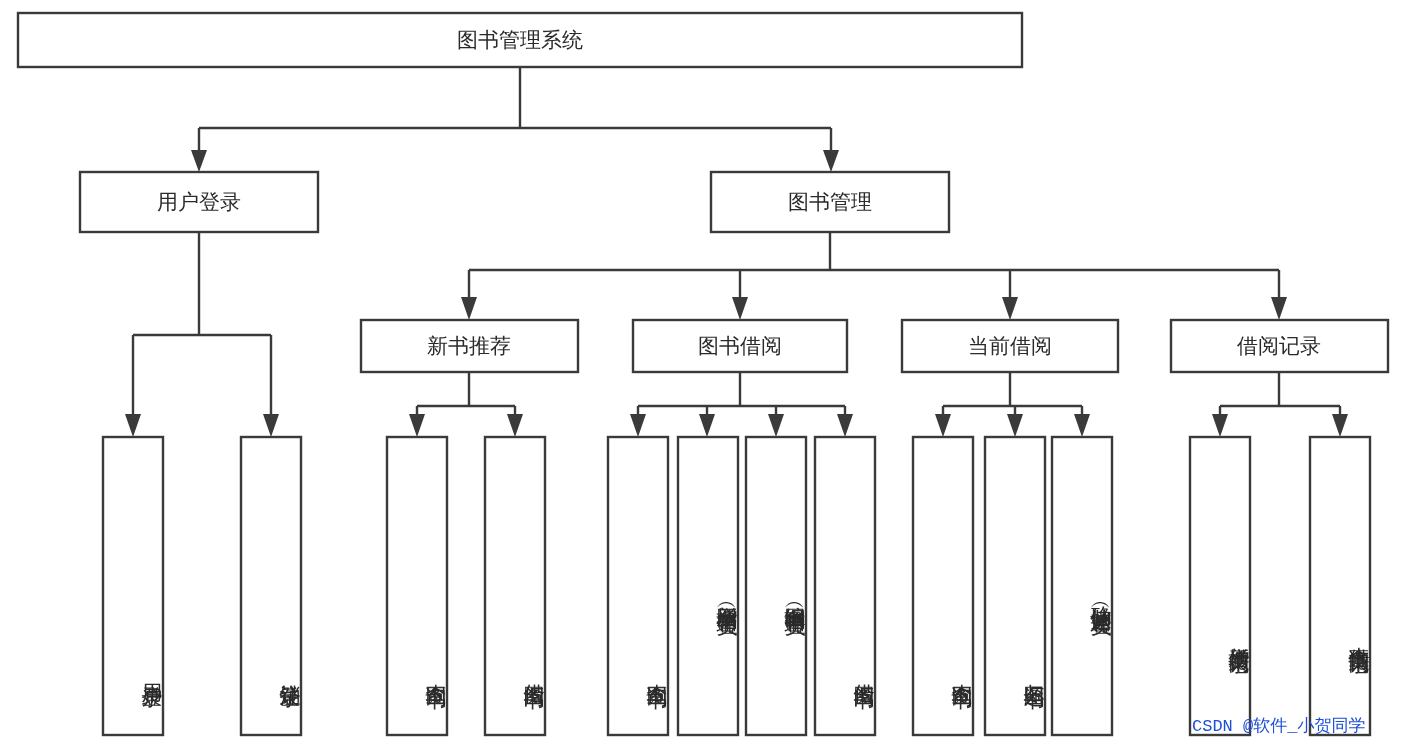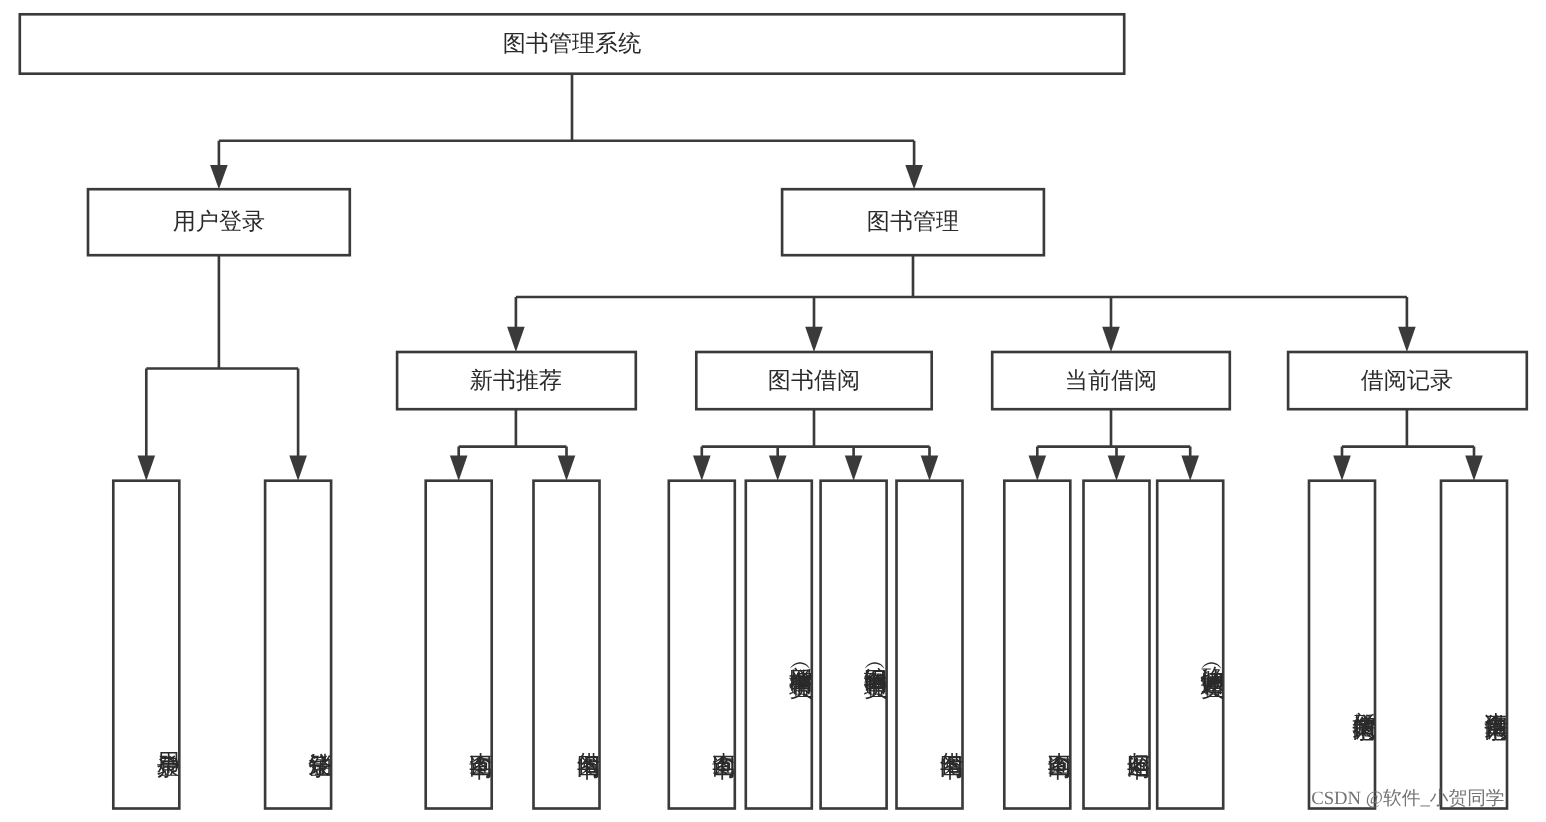--- a/index.html
+++ b/index.html
@@ -59,23 +59,23 @@
     text-orientation: upright;
     letter-spacing: 0.07em;
     white-space: nowrap;
     display: flex;
     align-items: flex-start;
     justify-content: center;
     pointer-events: none;
   }
   .watermark {
     position: absolute;
-    font-family: Liberation Serif, serif;
+    font-family: Liberation Mono, monospace;
     font-size: 17px;
-    color: #737373;
+    color: #1d4ed8;
     white-space: nowrap;
     left: 1192px;
     top: 714px;
   }
 </style>
 </head>
 <body>
 
 <div id="diagram-root">
 

